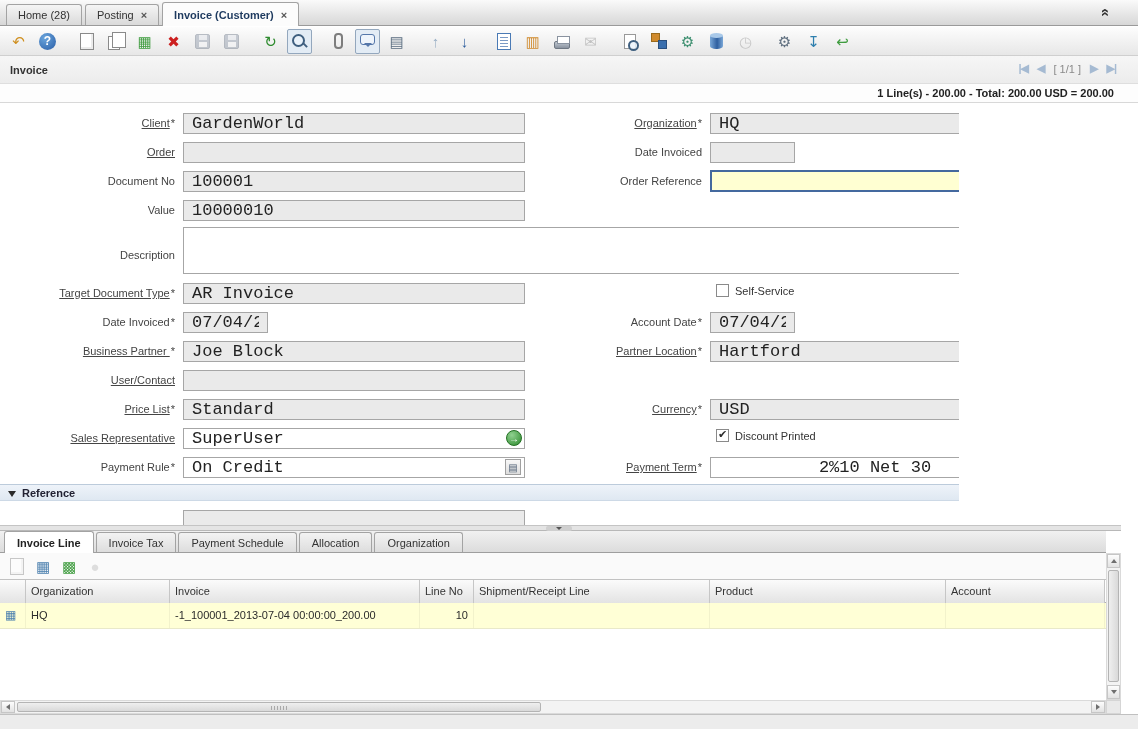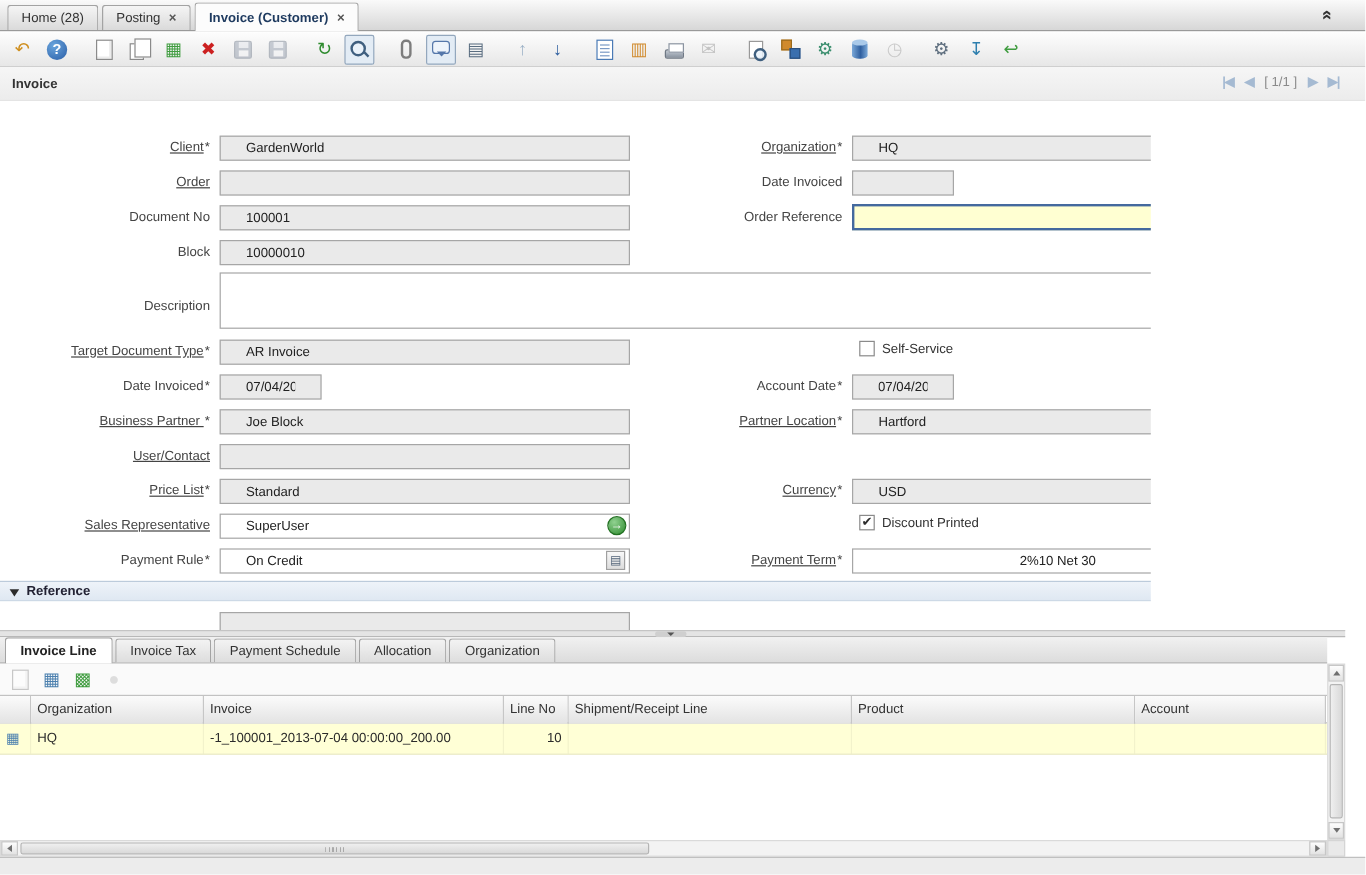--- a/index.html
+++ b/index.html
@@ -58,21 +58,21 @@
   .navpos{color:#8a8a8a;}
   .statusrow{position:absolute;top:84px;left:0;width:1138px;height:19px;background:#fdfdfd;border-bottom:1px solid #d8d8d8;}
   .status-text{position:absolute;right:24px;top:3px;font-weight:bold;color:#222;}
 
   
   .formarea{position:absolute;top:103px;left:0;width:959px;height:422px;background:#fff;overflow:hidden;}
   .flabel{position:absolute;left:0;width:175px;text-align:right;color:#444;white-space:nowrap;}
   .flabel.rightcol{left:530px;width:172px;}
   .flabel.link .lbl{text-decoration:underline;cursor:pointer;}
   .star{margin-left:1px;}
-  .field{position:absolute;height:21px;border:1px solid #a6a6a6;padding:0 21px;font-family:Liberation Sans, sans-serif;font-size:11px;color:#222;}
+  .field{position:absolute;height:21px;border:1px solid #a6a6a6;padding:0 8px;font-family:Liberation Mono, monospace;font-size:17px;color:#222;}
   .field.gray{background:#eaeaea;}
   .field.white{background:#fff;}
   .field.focusfield{background:#ffffd2;border:2px solid #44699e;height:22px;outline:none;}
   .desc{position:absolute;background:#fff;border:1px solid #a6a6a6;resize:none;font-family:"Liberation Sans",sans-serif;font-size:11px;padding:2px 4px;color:#222;}
   .grip{position:absolute;width:10px;height:10px;background:repeating-linear-gradient(135deg,#b5b5b5 0 1px,transparent 1px 4px);cursor:nwse-resize;}
   .cb{position:absolute;width:13px;height:13px;background:#fff;border:1px solid #8a8a8a;cursor:pointer;}
   .cb.checked::after{content:"\2714";position:absolute;left:1px;top:-2px;font-size:11px;color:#2d2d2d;}
   .cbl{position:absolute;color:#333;white-space:nowrap;}
   .fieldbtn{position:absolute;width:16px;height:16px;cursor:pointer;}
   .zoom-green{border-radius:50%;background:radial-gradient(circle at 35% 30%,#90d190,#2e8b2e);border:1px solid #227022;color:#fff;text-align:center;}
@@ -236,39 +236,42 @@
     <span class="crumb-title">Invoice</span>
     <div class="recnav">
       <span class="navbtn">|◀</span>
       <span class="navbtn">◀</span>
       <span class="navpos">[ 1/1 ]</span>
       <span class="navbtn">▶</span>
       <span class="navbtn">▶|</span>
     </div>
   </div>
 
+  <div class="statusrow">
+    <span class="status-text">1 Line(s) - 200.00 - Total: 200.00 USD = 200.00</span>
+  </div>
 
   <div class="formarea">
 
     <div class="flabel link" style="top:14px"><span class="lbl">Client</span><span class="star">*</span></div>
     <input class="field gray" style="left: 183px; top: 10px; width: 342px;" readonly="" value="GardenWorld">
     <div class="flabel link rightcol" style="top:14px"><span class="lbl">Organization</span><span class="star">*</span></div>
     <input class="field gray" style="left: 710px; top: 10px; width: 342px;" readonly="" value="HQ">
 
     <div class="flabel link" style="top:43px"><span class="lbl">Order</span></div>
     <input class="field gray" style="left: 183px; top: 39px; width: 342px;" readonly="" value="">
     <div class="flabel rightcol" style="top:43px"><span class="lbl">Date Invoiced</span></div>
     <input class="field gray" style="left: 710px; top: 39px; width: 85px;" readonly="" value="">
 
     <div class="flabel" style="top:72px"><span class="lbl">Document No</span></div>
     <input class="field gray" style="left: 183px; top: 68px; width: 342px;" readonly="" value="100001">
     <div class="flabel rightcol" style="top:72px"><span class="lbl">Order Reference</span></div>
     <input class="field focusfield" style="left: 710px; top: 67px; width: 343px;" value="">
 
-    <div class="flabel" style="top:101px"><span class="lbl">Block</span></div>
+    <div class="flabel" style="top:101px"><span class="lbl">Value</span></div>
     <input class="field gray" style="left: 183px; top: 97px; width: 342px;" readonly="" value="10000010">
 
     <div class="flabel" style="top:146px"><span class="lbl">Description</span></div>
     <textarea class="desc" style="left: 183px; top: 124px; width: 869px; height: 47px;"></textarea>
     <span class="grip" style="left:1041px;top:160px"></span>
 
     <div class="flabel link" style="top:184px"><span class="lbl">Target Document Type</span><span class="star">*</span></div>
     <input class="field gray" style="left: 183px; top: 180px; width: 342px;" readonly="" value="AR Invoice">
     <span class="cb" style="left:716px;top:181px"></span>
     <span class="cbl" style="left:735px;top:182px">Self-Service</span>

